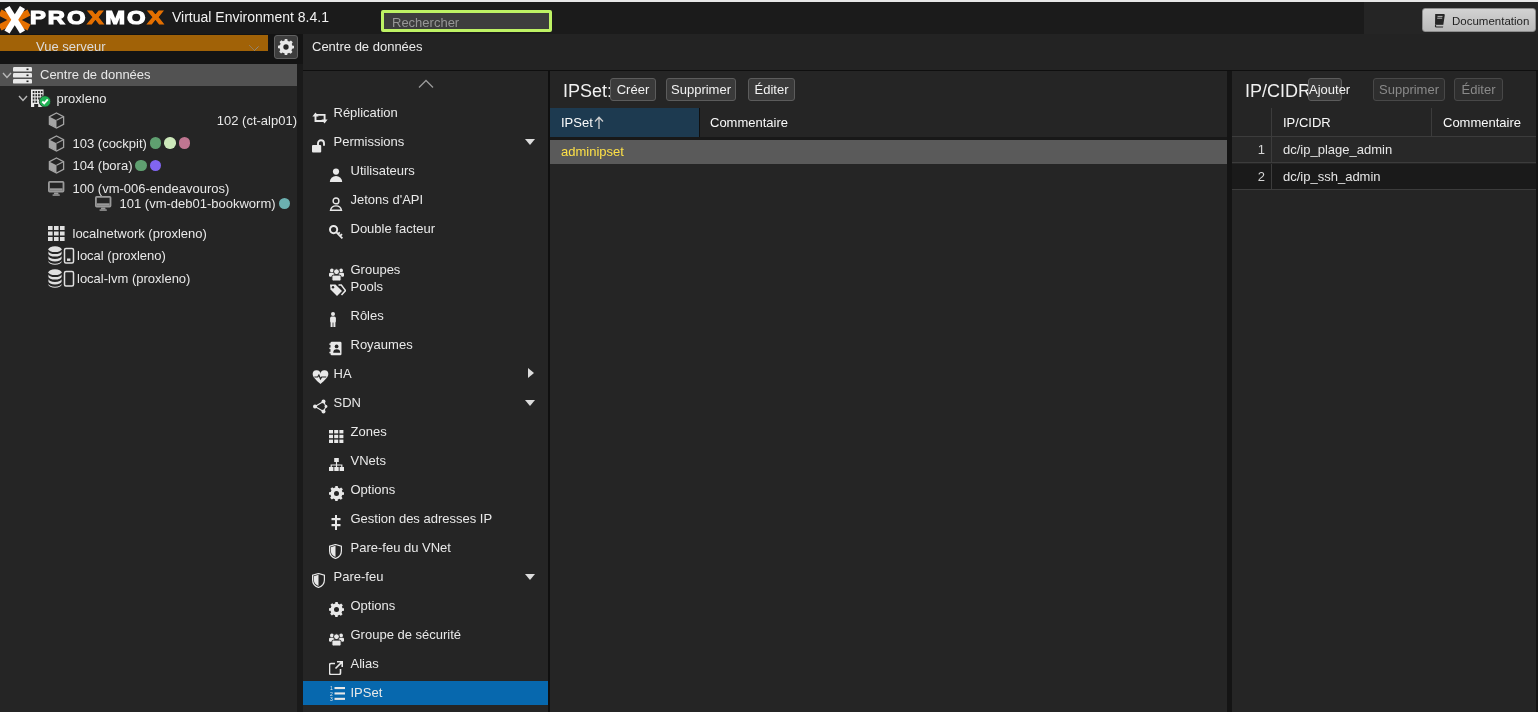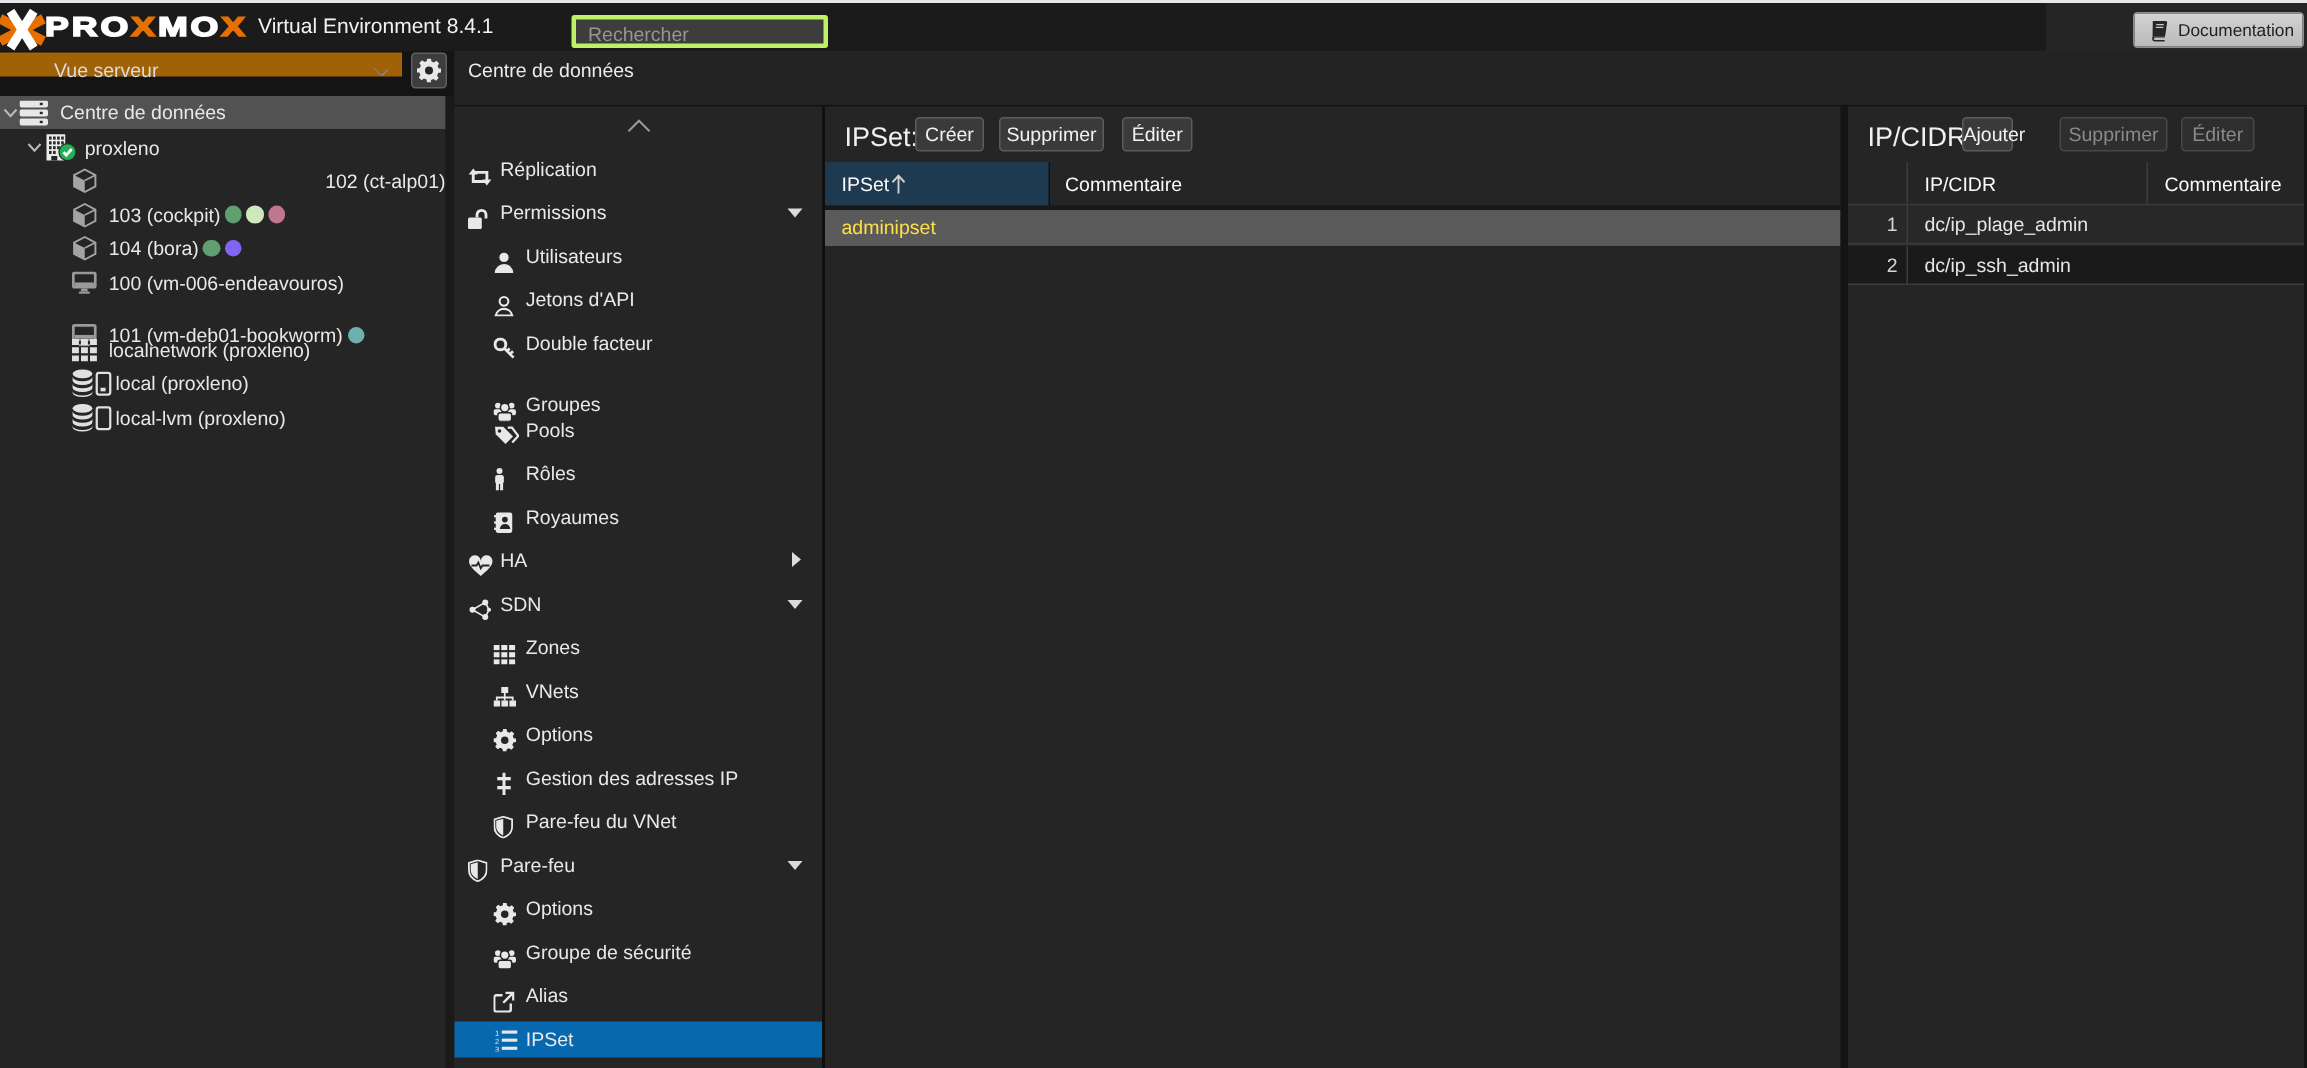--- a/index.html
+++ b/index.html
@@ -141,21 +141,21 @@
           <path d="M8.5 1 L15.6 4.7 L15.6 12.3 L8.5 16 L1.4 12.3 L1.4 4.7 Z" fill="none" stroke="#a4a4a4" stroke-width="1.3"></path>
           <path d="M1.6 4.8 L8.5 8.3 L8.5 15.8 L1.6 12.2 Z" fill="#a4a4a4"></path>
           <path d="M8.5 8.3 L15.4 4.8" stroke="#a4a4a4" stroke-width="1.2" fill="none"></path>
         </svg><span style="display:inline-block;padding-left:72.5px">104 (bora)</span><span class="tdot" style="background:#5f9f70"></span><span class="tdot" style="background:#8165f2"></span></div>
       <div class="trow" style="top: 112.8px;"><svg style="position:absolute;left:47.5px;top:4px" width="17" height="15" viewBox="0 0 17 15">
           <rect x="0.9" y="0.9" width="14.6" height="9.6" rx="0.8" fill="none" stroke="#9a9a9a" stroke-width="1.8"></rect>
           <rect x="1.8" y="7.3" width="12.8" height="2.4" fill="#9a9a9a"></rect>
           <path d="M6.3 11.4 h3.8 l0.6 2 h-5 Z" fill="#9a9a9a"></path>
           <rect x="4.6" y="13.4" width="7.2" height="1.4" fill="#9a9a9a"></rect>
         </svg><span style="display:inline-block;padding-left:72.5px">100 (vm-006-endeavouros)</span></div>
-      <div class="trow" style="top: 148px;"><svg style="position:absolute;left:47.5px;top:4px" width="17" height="15" viewBox="0 0 17 15">
+      <div class="trow" style="top: 128px; margin-left: 47px;"><svg style="position:absolute;left:47.5px;top:4px" width="17" height="15" viewBox="0 0 17 15">
           <rect x="0.9" y="0.9" width="14.6" height="9.6" rx="0.8" fill="none" stroke="#9a9a9a" stroke-width="1.8"></rect>
           <rect x="1.8" y="7.3" width="12.8" height="2.4" fill="#9a9a9a"></rect>
           <path d="M6.3 11.4 h3.8 l0.6 2 h-5 Z" fill="#9a9a9a"></path>
           <rect x="4.6" y="13.4" width="7.2" height="1.4" fill="#9a9a9a"></rect>
         </svg><span style="display:inline-block;padding-left:72.5px">101 (vm-deb01-bookworm)</span><span class="tdot" style="background:#6cb0b0"></span></div>
       <div class="trow" style="top: 157.8px;"><svg style="position:absolute;left:47.5px;top:4px" width="17" height="15" viewBox="0 0 17 15">
           <g fill="#e0e0e0">
             <rect x="0" y="0" width="4.6" height="4"></rect>
             <rect x="6" y="0" width="4.6" height="4"></rect>
             <rect x="12" y="0" width="4.6" height="4"></rect>

